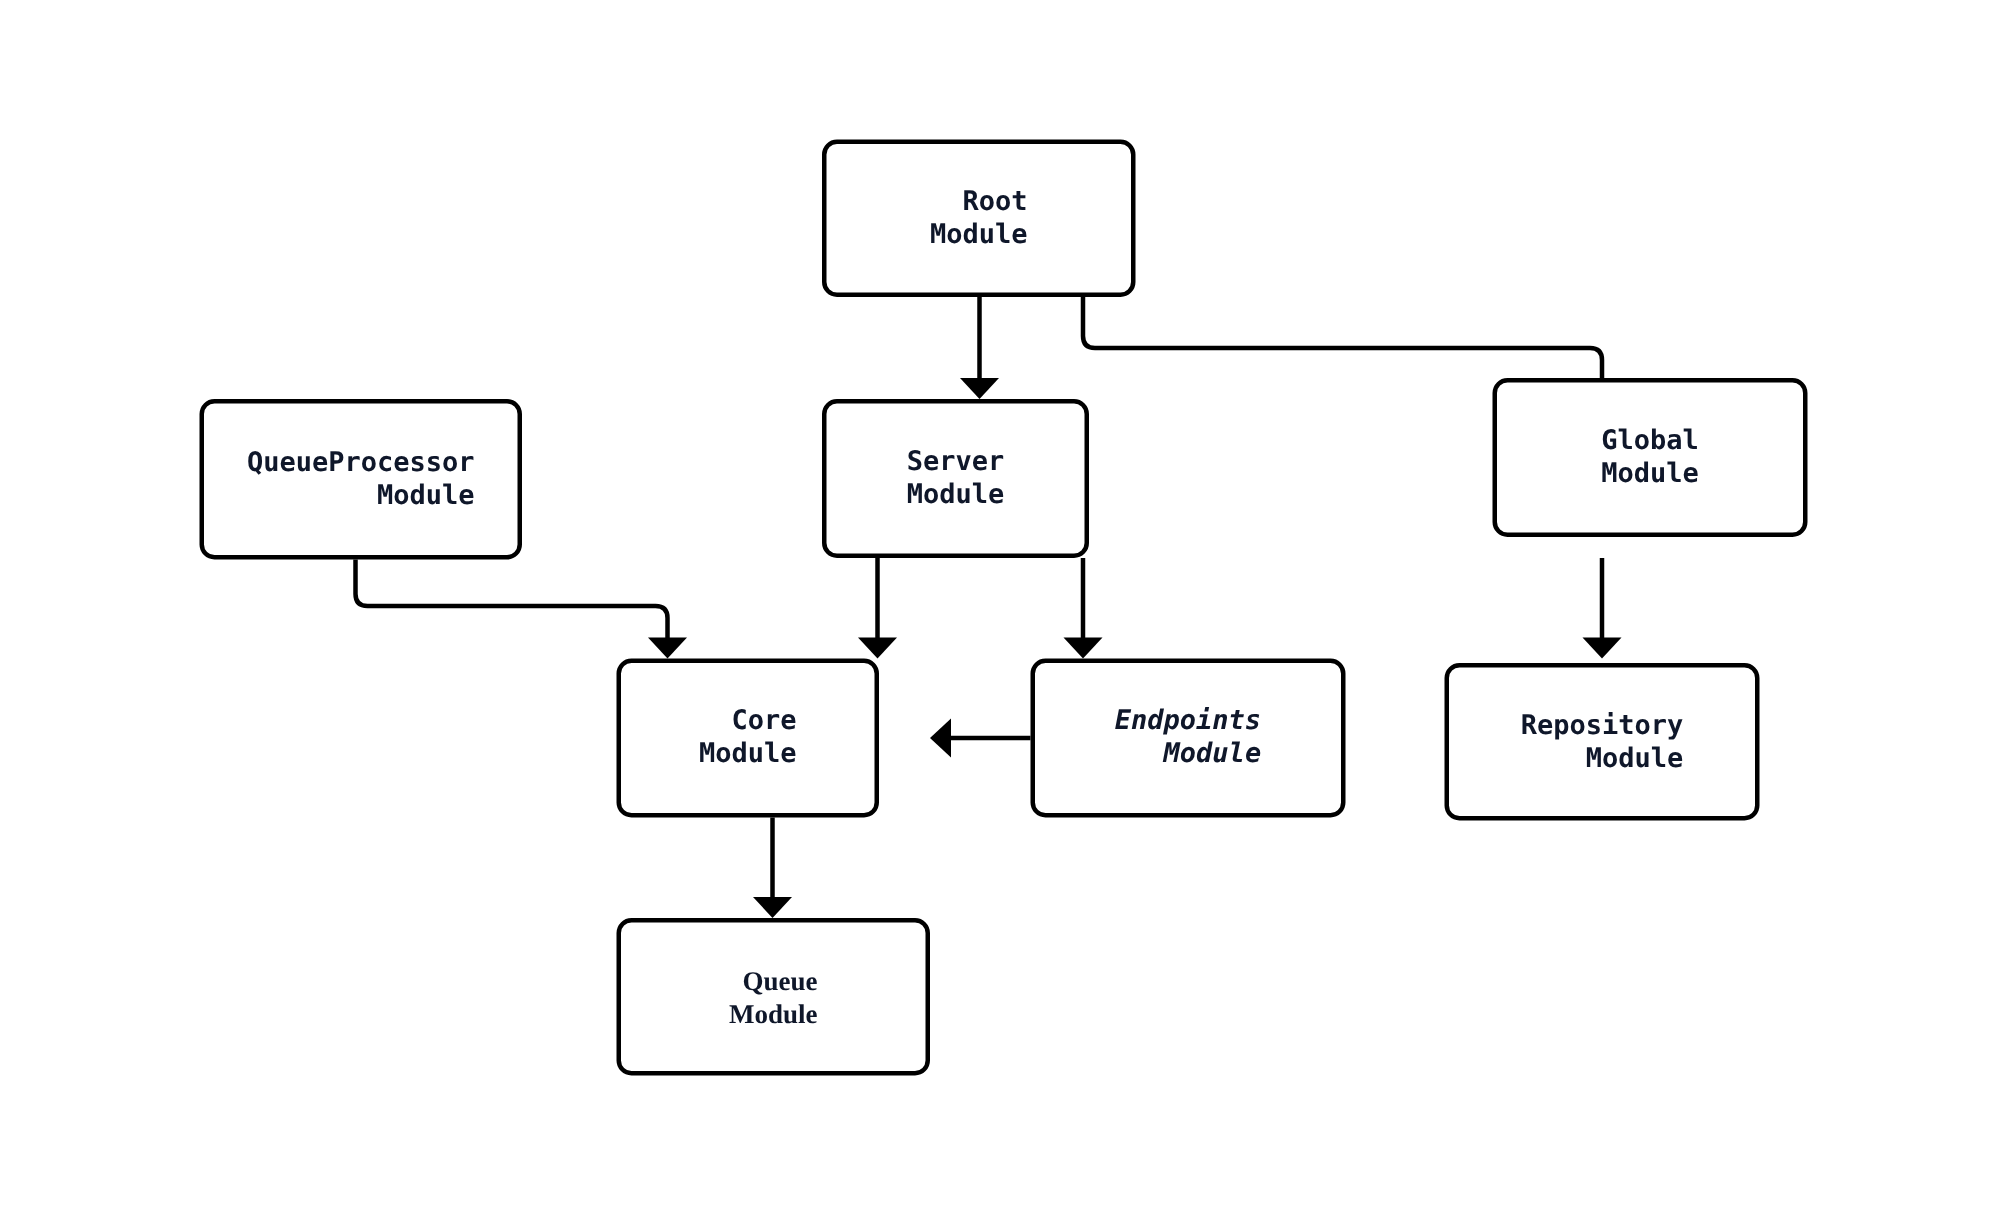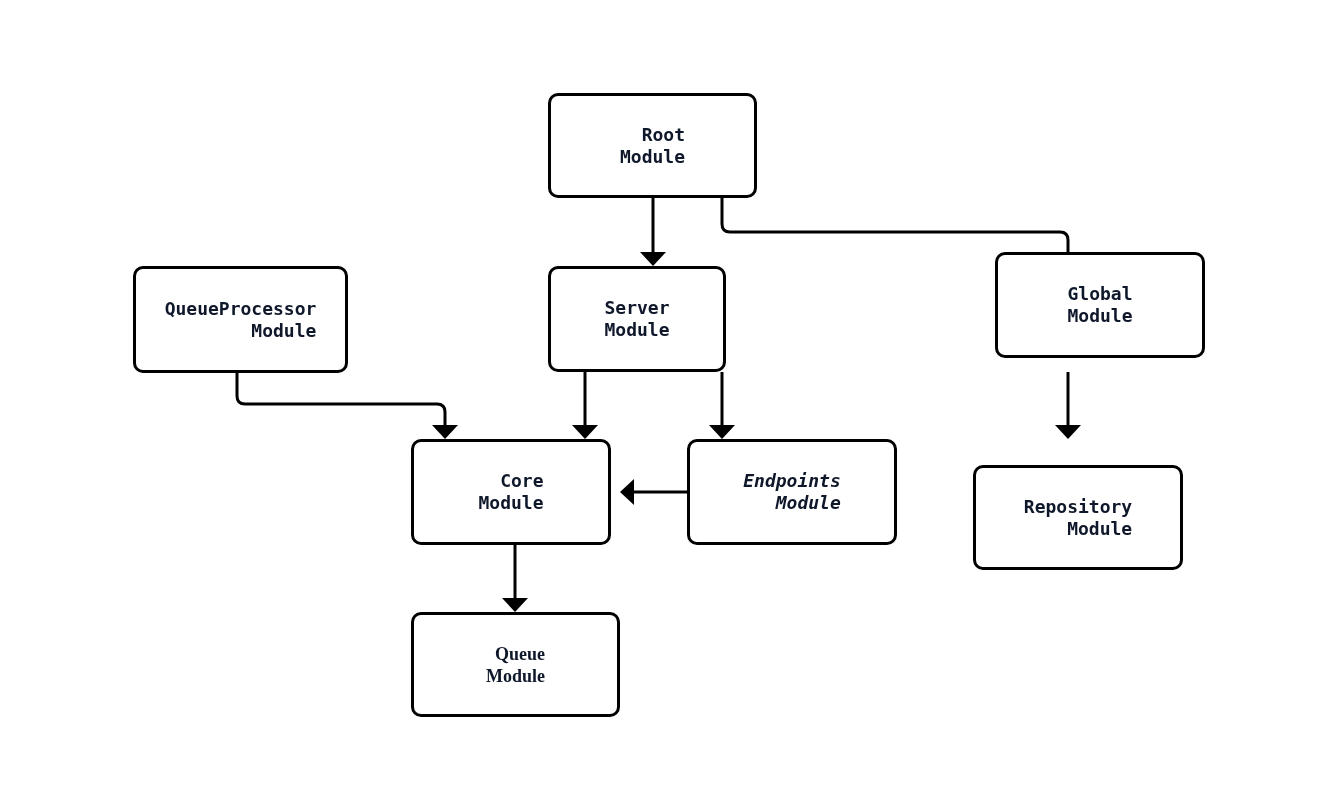--- a/index.html
+++ b/index.html
@@ -98,31 +98,31 @@
   <div class="node" style="left:548px; top:266px; width:178px; height:106px;">
     <span class="node-label">Server
 Module</span>
   </div>
 
   <div class="node" style="left:963px; top:252px; width:210px; height:106px;margin-left:32px;">
     <span class="node-label">Global
 Module</span>
   </div>
 
-  <div class="node" style="left:411px; top:439px; width:200px; height:106px;">
+  <div class="node" style="left:411px; top:439px; width:175px; height:106px;">
     <span class="node-label">Core
 Module</span>
   </div>
 
   <div class="node" style="left:687px; top:439px; width:210px; height:106px;font-style:italic;">
     <span class="node-label">Endpoints
 Module</span>
   </div>
 
-  <div class="node" style="left:963px; top:465px; width:210px; height:105px;margin-left:10px;">
+  <div class="node" style="left:963px; top:442px; width:210px; height:105px;">
     <span class="node-label">Repository
 Module</span>
   </div>
 
   <div class="node" style="left:411px; top:612px; width:209px; height:105px;font-family:Liberation Serif, serif;">
     <span class="node-label">Queue
 Module</span>
   </div>
 
 </div>

